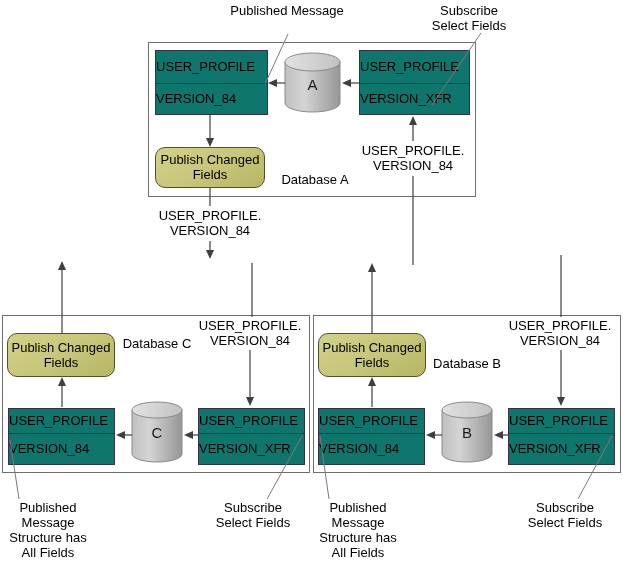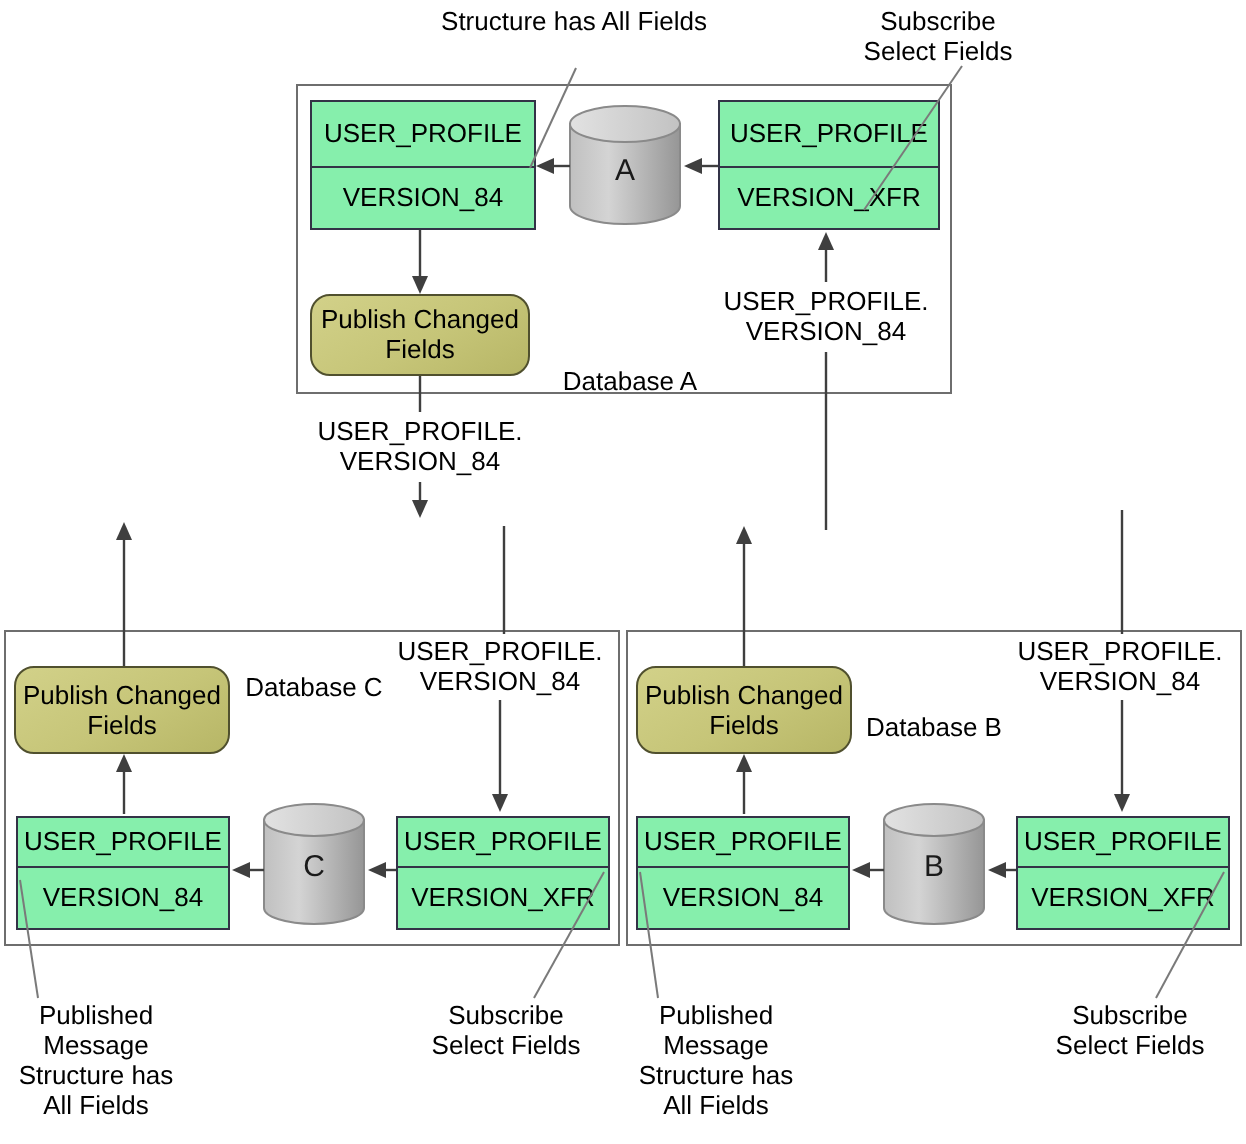--- a/index.html
+++ b/index.html
@@ -1,21 +1,21 @@
 <!DOCTYPE html>
 <html><head>
 <meta charset="utf-8">
 <style>
   html,body{margin:0;padding:0;background:#ffffff;}
   #stage{
     position:relative;width:623px;height:572px;background:#ffffff;overflow:hidden;
     font-family:"Liberation Sans",sans-serif;font-size:13px;color:#000;
   }
   .dbbox{position:absolute;border:1px solid #6e6e6e;background:#ffffff;box-sizing:border-box;}
-  .tbl{position:absolute;border:1px solid #333347;background:#86efac;box-sizing:border-box;text-align:center;}
+  .tbl{position:absolute;border:1px solid #333347;background:#0f766e;box-sizing:border-box;text-align:left;}
   .tbl .trow{overflow:hidden;white-space:nowrap;}
   .tbl .r1{border-bottom:1px solid #333347;}
   .tblA{height:65px;}
   .tblA .r1{height:32px;line-height:32px;}
   .tblA .r2{height:30px;line-height:30px;}
   .tblS{height:57px;}
   .tblS .r1{height:24px;line-height:24px;}
   .tblS .r2{height:30px;line-height:30px;}
   .pub{
     position:absolute;border:1px solid #50502e;border-radius:10px;
@@ -32,21 +32,21 @@
   svg .cylbody{fill:url(#cylGrad);stroke:#8a8a8a;stroke-width:1;}
   svg .cyltop{fill:url(#cylTopGrad);stroke:#8a8a8a;stroke-width:1;}
   svg text.cyl{font-family:"Liberation Sans",sans-serif;font-size:15px;fill:#1a1a1a;text-anchor:middle;}
 </style>
 </head>
 <body>
 
 <div id="stage">
 
   <div class="dbbox" style="left:148px;top:42px;width:328px;height:155px;"></div>
-  <div class="ann" style="left:315px;top:183px;">Database A</div>
+  <div class="ann" style="left:315px;top:172px;">Database A</div>
 
   <div class="tbl tblA" style="left:155px;top:50px;width:113px;">
     <div class="trow r1">USER_PROFILE</div>
     <div class="trow r2">VERSION_84</div>
   </div>
   <div class="tbl tblA" style="left:359px;top:50px;width:111px;">
     <div class="trow r1">USER_PROFILE</div>
     <div class="trow r2">VERSION_XFR</div>
   </div>
 
@@ -58,21 +58,21 @@
   <div class="ann" style="left:413px;top:143px;">
     <div>USER_PROFILE.</div>
     <div>VERSION_84</div>
   </div>
   <div class="ann" style="left:210px;top:208px;">
     <div>USER_PROFILE.</div>
     <div>VERSION_84</div>
   </div>
 
   <div class="ann" style="left:287px;top:3px;">
-    <div>Structure has All Fields</div>
+    <div>Published Message</div>
   </div>
   <div class="ann" style="left:469px;top:3px;">
     <div>Subscribe</div>
     <div>Select Fields</div>
   </div>
 
   <div class="dbbox" style="left:2px;top:315px;width:308px;height:158px;"></div>
   <div class="ann" style="left:157px;top:336px;">Database C</div>
 
   <div class="pub pubS" style="left:7px;top:333px;width:108px;height:44px;">

